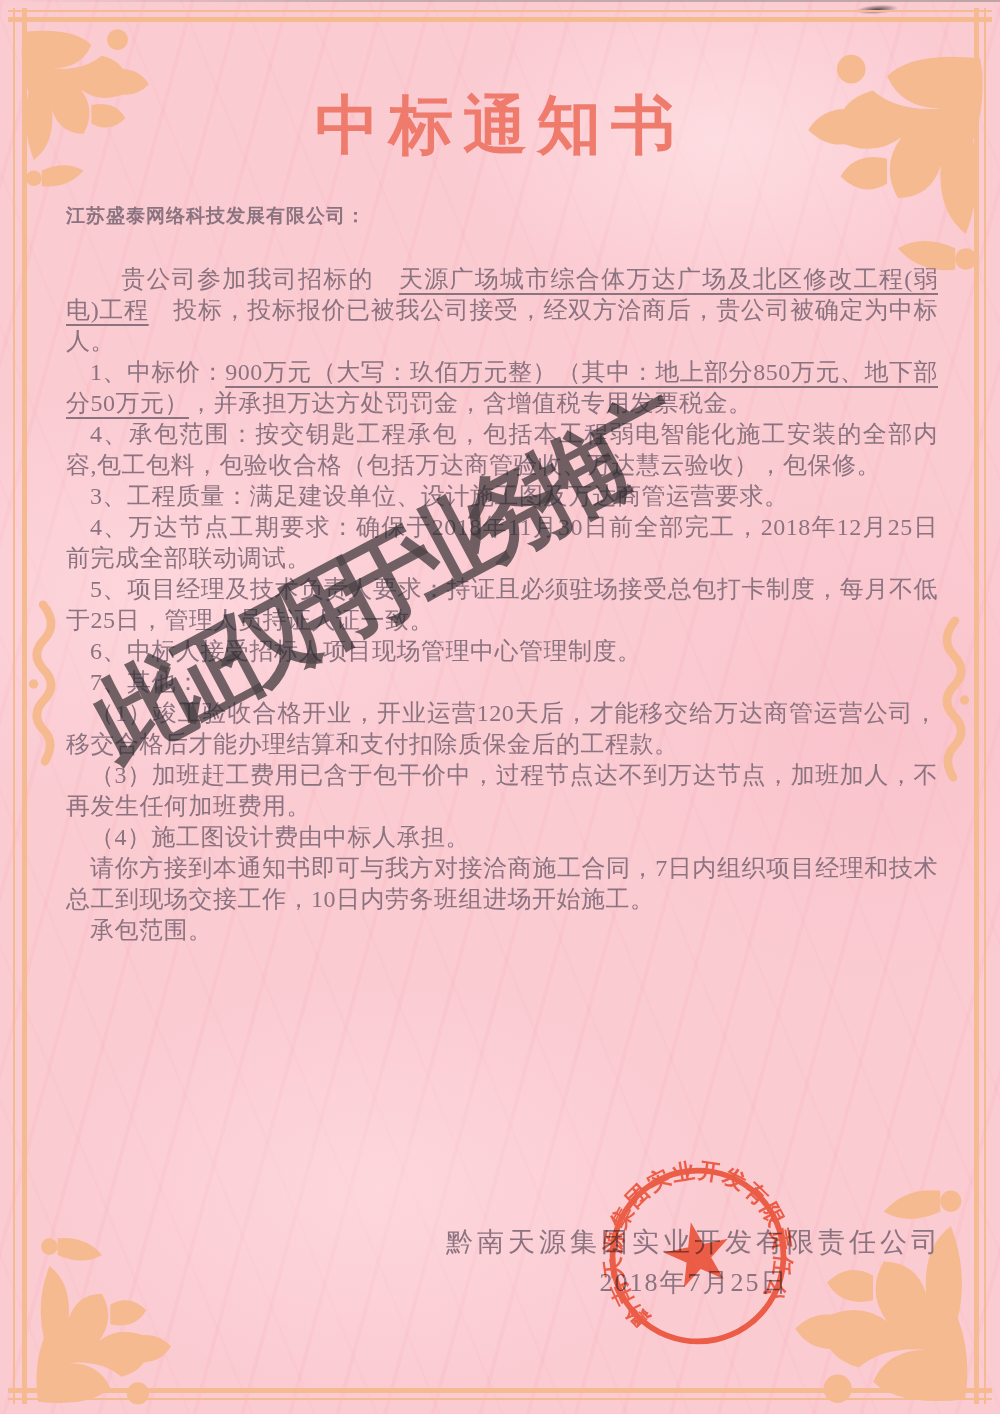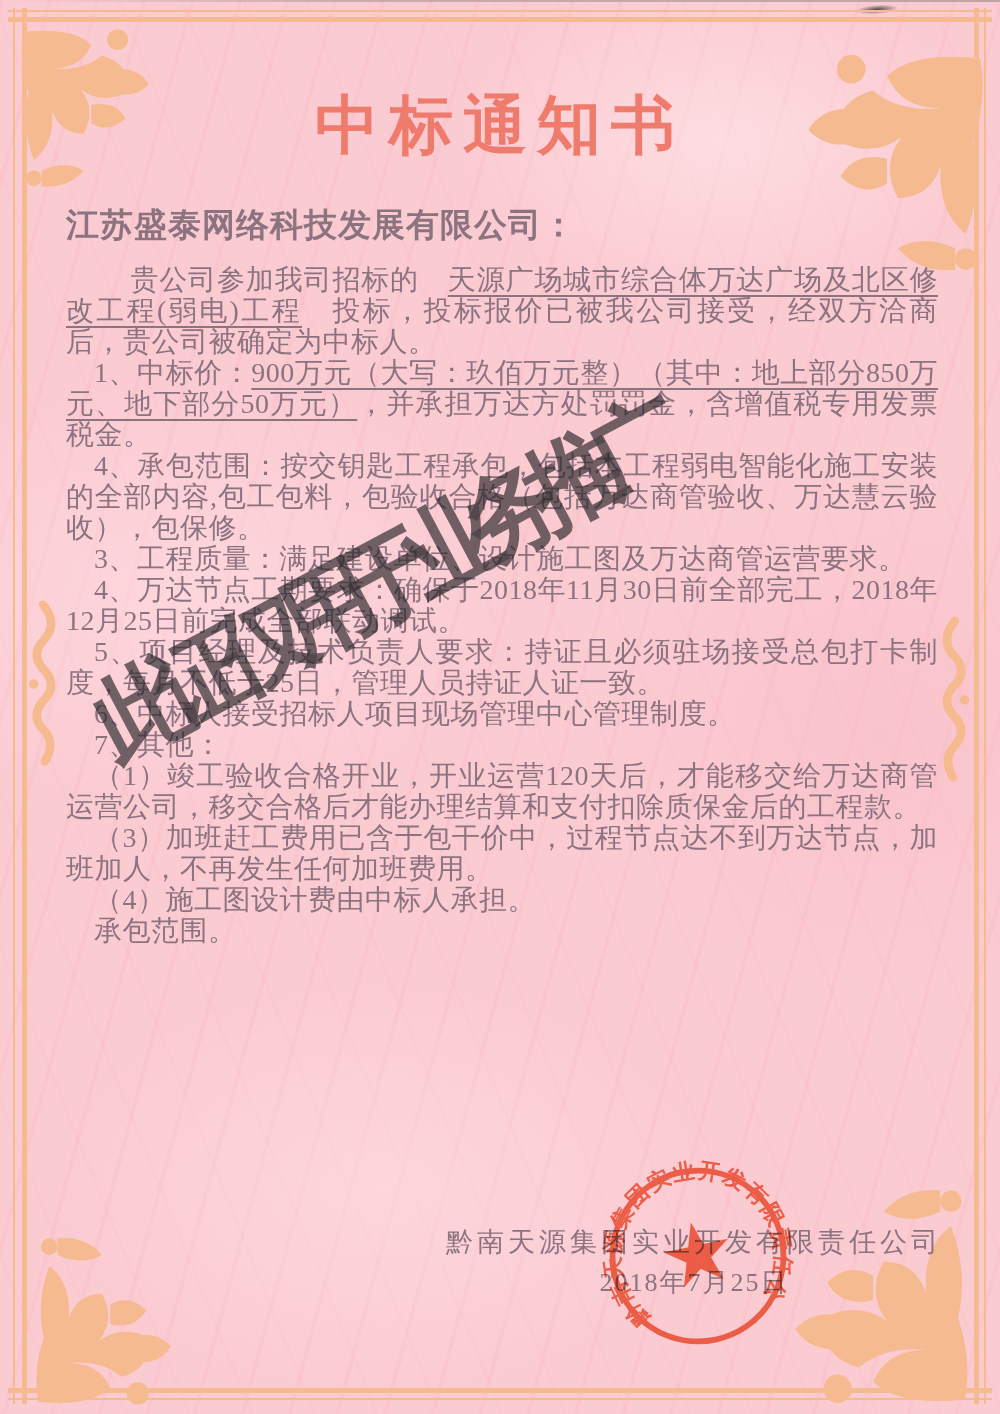--- a/index.html
+++ b/index.html
@@ -38,24 +38,24 @@
   .o-mr{left:938px;top:612px;width:34px;height:175px;transform:scaleX(-1);}
   
   .scan-top{position:absolute;left:0;right:0;top:0;height:2px;
     background:linear-gradient(90deg, rgba(150,140,132,0), rgba(150,140,132,.5) 35%, rgba(150,140,132,.6));}
   .smudge{position:absolute;left:856px;top:5px;width:42px;height:9px;transform:rotate(-4deg);
     background:radial-gradient(ellipse at center, rgba(58,52,50,.85), rgba(58,52,50,0) 72%);}
   
   .doc-title{position:absolute;left:0;top:82px;width:100%;margin:0;text-align:center;
     font-family:"Liberation Sans",sans-serif;font-weight:bold;font-size:64px;
     letter-spacing:10px;color:var(--title,#ef7b6d);}
-  .addressee{position:absolute;left:66px;top:203px;font-size:33px;font-weight:bold;
+  .addressee{position:absolute;left:66px;top:203px;font-size:19px;font-weight:bold;
     letter-spacing:1px;color:var(--text,#8b7380);}
   .bodytext{position:absolute;left:66px;top:264px;width:872px;
-    font-size:28px;line-height:31px;text-align:justify;color:var(--text,#8b7380);letter-spacing:.5px;}
+    font-size:24px;line-height:31px;text-align:justify;color:var(--text,#8b7380);letter-spacing:.5px;}
   .bodytext p{margin:0;}
   .ind1{text-indent:1em;}
   .ind2{text-indent:2.3em;}
   .u{text-decoration:underline;text-underline-offset:6px;text-decoration-thickness:1.5px;}
   .signature{position:absolute;top:1224px;right:58px;text-align:center;color:var(--text,#8b7380);}
   .sig-company{font-size:27px;letter-spacing:4px;}
   .sig-date{font-size:26px;letter-spacing:2px;margin-top:5px;}
   
   .watermark{position:absolute;left:64px;top:520px;white-space:nowrap;
     font-family:"Liberation Sans",sans-serif;font-weight:bold;font-size:96px;
@@ -144,20 +144,21 @@
     <p class="ind1"><span>1、中标价：</span><span class="u">900万元（大写：玖佰万元整）（其中：地上部分850万元、地下部分50万元）</span><span>，并承担万达方处罚罚金，含增值税专用发票税金。</span></p>
     <p class="ind1"><span>4、承包范围：按交钥匙工程承包，包括本工程弱电智能化施工安装的全部内容,包工包料，包验收合格（包括万达商管验收、万达慧云验收），包保修。</span></p>
     <p class="ind1"><span>3、工程质量：满足建设单位、设计施工图及万达商管运营要求。</span></p>
     <p class="ind1"><span>4、万达节点工期要求：确保于2018年11月30日前全部完工，2018年12月25日前完成全部联动调试。</span></p>
     <p class="ind1"><span>5、项目经理及技术负责人要求：持证且必须驻场接受总包打卡制度，每月不低于25日，管理人员持证人证一致。</span></p>
     <p class="ind1"><span>6、中标人接受招标人项目现场管理中心管理制度。</span></p>
     <p class="ind1"><span>7、其他：</span></p>
     <p class="ind1"><span>（1）竣工验收合格开业，开业运营120天后，才能移交给万达商管运营公司，移交合格后才能办理结算和支付扣除质保金后的工程款。</span></p>
     <p class="ind1"><span>（3）加班赶工费用已含于包干价中，过程节点达不到万达节点，加班加人，不再发生任何加班费用。</span></p>
     <p class="ind1"><span>（4）施工图设计费由中标人承担。</span></p>
+    <p class="ind1"><span>请你方接到本通知书即可与我方对接洽商施工合同，7日内组织项目经理和技术总工到现场交接工作，10日内劳务班组进场开始施工。</span></p>
     <p class="ind1"><span>承包范围。</span></p>
   </div>
 
   <div class="signature">
     <div class="sig-company">黔南天源集团实业开发有限责任公司</div>
     <div class="sig-date">2018年7月25日</div>
   </div>
 
   <div class="watermark">此证仅用于业务推广</div>
 

